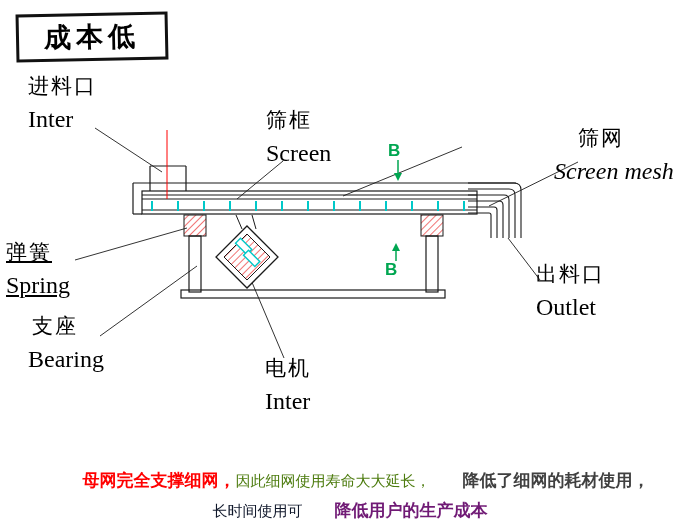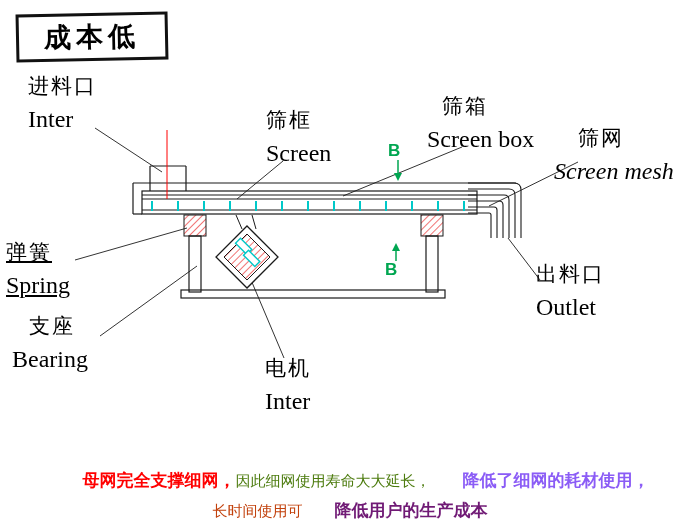--- a/index.html
+++ b/index.html
@@ -133,48 +133,44 @@
   <div class="part-label" style="left:28px;top:76px;">
     <div class="zh">进料口</div>
     <div class="en">Inter</div>
   </div>
 
   <div class="part-label" style="left:266px;top:110px;">
     <div class="zh">筛框</div>
     <div class="en">Screen</div>
   </div>
 
-  <div class="part-label" style="left:442px;top:96px;">
-    <div class="zh">筛箱</div>
-    <div class="en" style="margin-left:-15px;">Screen box</div>
-  </div>
 
   <div class="part-label" style="left:578px;top:128px;">
     <div class="zh">筛网</div>
     <div class="en" style="margin-left:-24px;font-style:italic;">Screen mesh</div>
   </div>
 
   <div class="part-label" style="left:6px;top:242px;text-decoration:underline;">
     <div class="zh">弹簧</div>
     <div class="en">Spring</div>
   </div>
 
-  <div class="part-label" style="left:16px;top:316px;text-align:center;">
+  <div class="part-label" style="left:32px;top:316px;">
     <div class="zh">支座</div>
     <div class="en" style="margin-left:-4px;">Bearing</div>
   </div>
 
   <div class="part-label" style="left:265px;top:358px;">
     <div class="zh">电机</div>
     <div class="en">Inter</div>
   </div>
 
   <div class="part-label" style="left:536px;top:264px;">
     <div class="zh">出料口</div>
     <div class="en">Outlet</div>
   </div>
 
   <div class="footer">
-    <div class="line"><span class="seg-bold" style="color: rgb(255, 0, 0);">母网完全支撑细网，</span><span style="color: #4d7c0f;">因此细网使用寿命大大延长，</span><span class="seg-bold" style="color: #8b5cf6;">降低了细网的耗材使用，</span></div>
-    <div class="line"><span style="color: #c2410c;">长时间使用可</span><span class="seg-bold" style="color: #701a75;">降低用户的生产成本</span></div>
+    <div class="line"><span class="seg-bold" style="color: rgb(255, 0, 0);">母网完全支撑细网，</span><span style="color: #4d7c0f;">因此细网使用寿命大大延长，</span><span class="seg-bold" style="color: #404040;">降低了细网的耗材使用，</span></div>
+    <div class="line"><span style="color: #0f172a;">长时间使用可</span><span class="seg-bold" style="color: #701a75;">降低用户的生产成本</span></div>
   </div>
 
 </div>
 
 </body></html>

